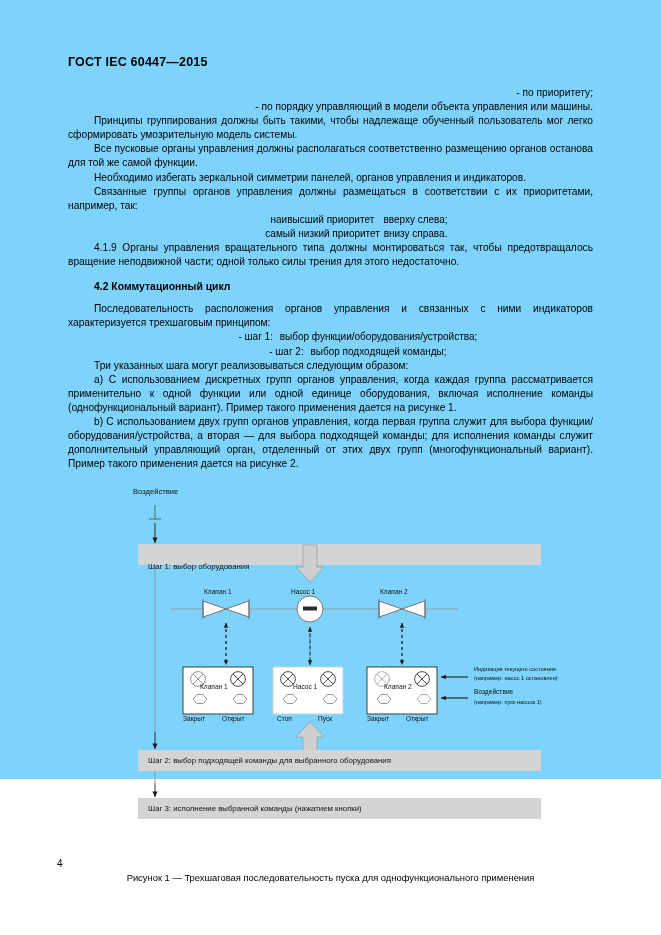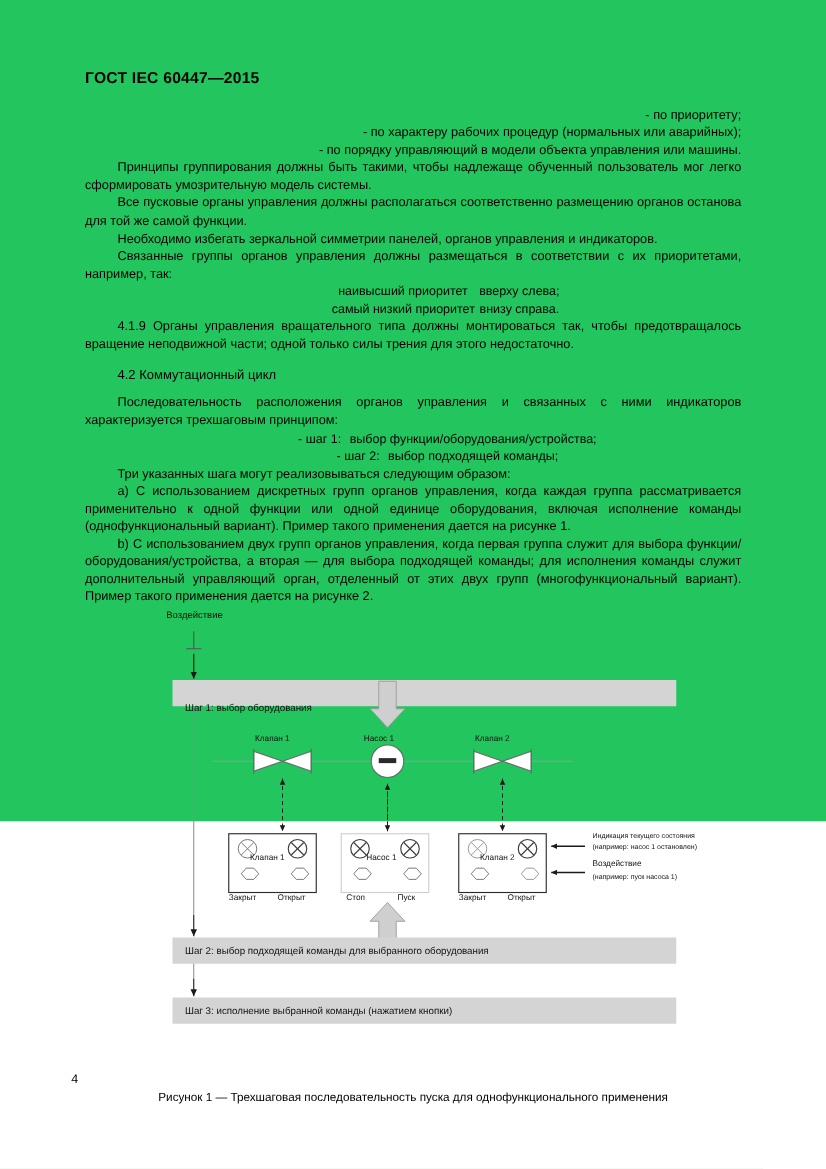--- a/index.html
+++ b/index.html
@@ -12,22 +12,22 @@
     height: 935px;
     position: relative;
     font-family: "Liberation Sans", sans-serif;
     color: #000000;
     overflow: hidden;
   }
   .page {
     position: absolute;
     left: 0; top: 0;
     width: 661px;
-    height: 657px;
-    background: #22c55e;
+    height: 779px;
+    background: #7dd3fc;
   }
   .header-title {
     position: absolute;
     left: 68px;
     top: 55px;
     font-size: 12.5px;
     font-weight: bold;
     letter-spacing: 0.2px;
     white-space: nowrap;
   }
@@ -61,21 +61,21 @@
     padding-left: 48px;
     text-align: center;
   }
   .prio-lbl {
     display: inline-block;
     min-width: 122px;
   }
   h4.sec {
     margin: 0;
     font-size: 10.4px;
-    font-weight: normal;
+    font-weight: bold;
     line-height: 14px;
     padding-left: 26px;
   }
   .gap-sm { height: 8px; }
   .gap-md { height: 11px; }
   .step-lbl {
     display: inline-block;
     min-width: 48px;
   }
 
@@ -123,21 +123,20 @@
 </head>
 <body>
 
 <div class="page">
 
   <div class="header-title">ГОСТ IEC 60447—2015</div>
 
   <div class="body-col">
 
     <p class="dash">- по приоритету;</p>
-    <p class="dash">- по характеру рабочих процедур (нормальных или аварийных);</p>
     <p class="dash">- по порядку управляющий в модели объекта управления или машины.</p>
 
     <p class="t ind">Принципы группирования должны быть такими, чтобы надлежаще обученный пользователь мог легко сформировать умозрительную модель системы.</p>
     <p class="t ind">Все пусковые органы управления должны располагаться соответственно размещению органов останова для той же самой функции.</p>
     <p class="t ind">Необходимо избегать зеркальной симметрии панелей, органов управления и индикаторов.</p>
     <p class="t ind">Связанные группы органов управления должны размещаться в соответствии с их приоритетами, например, так:</p>
 
     <p class="prio">
       <span class="prio-lbl">наивысший приоритет</span><span>вверху слева;</span>
     </p>

